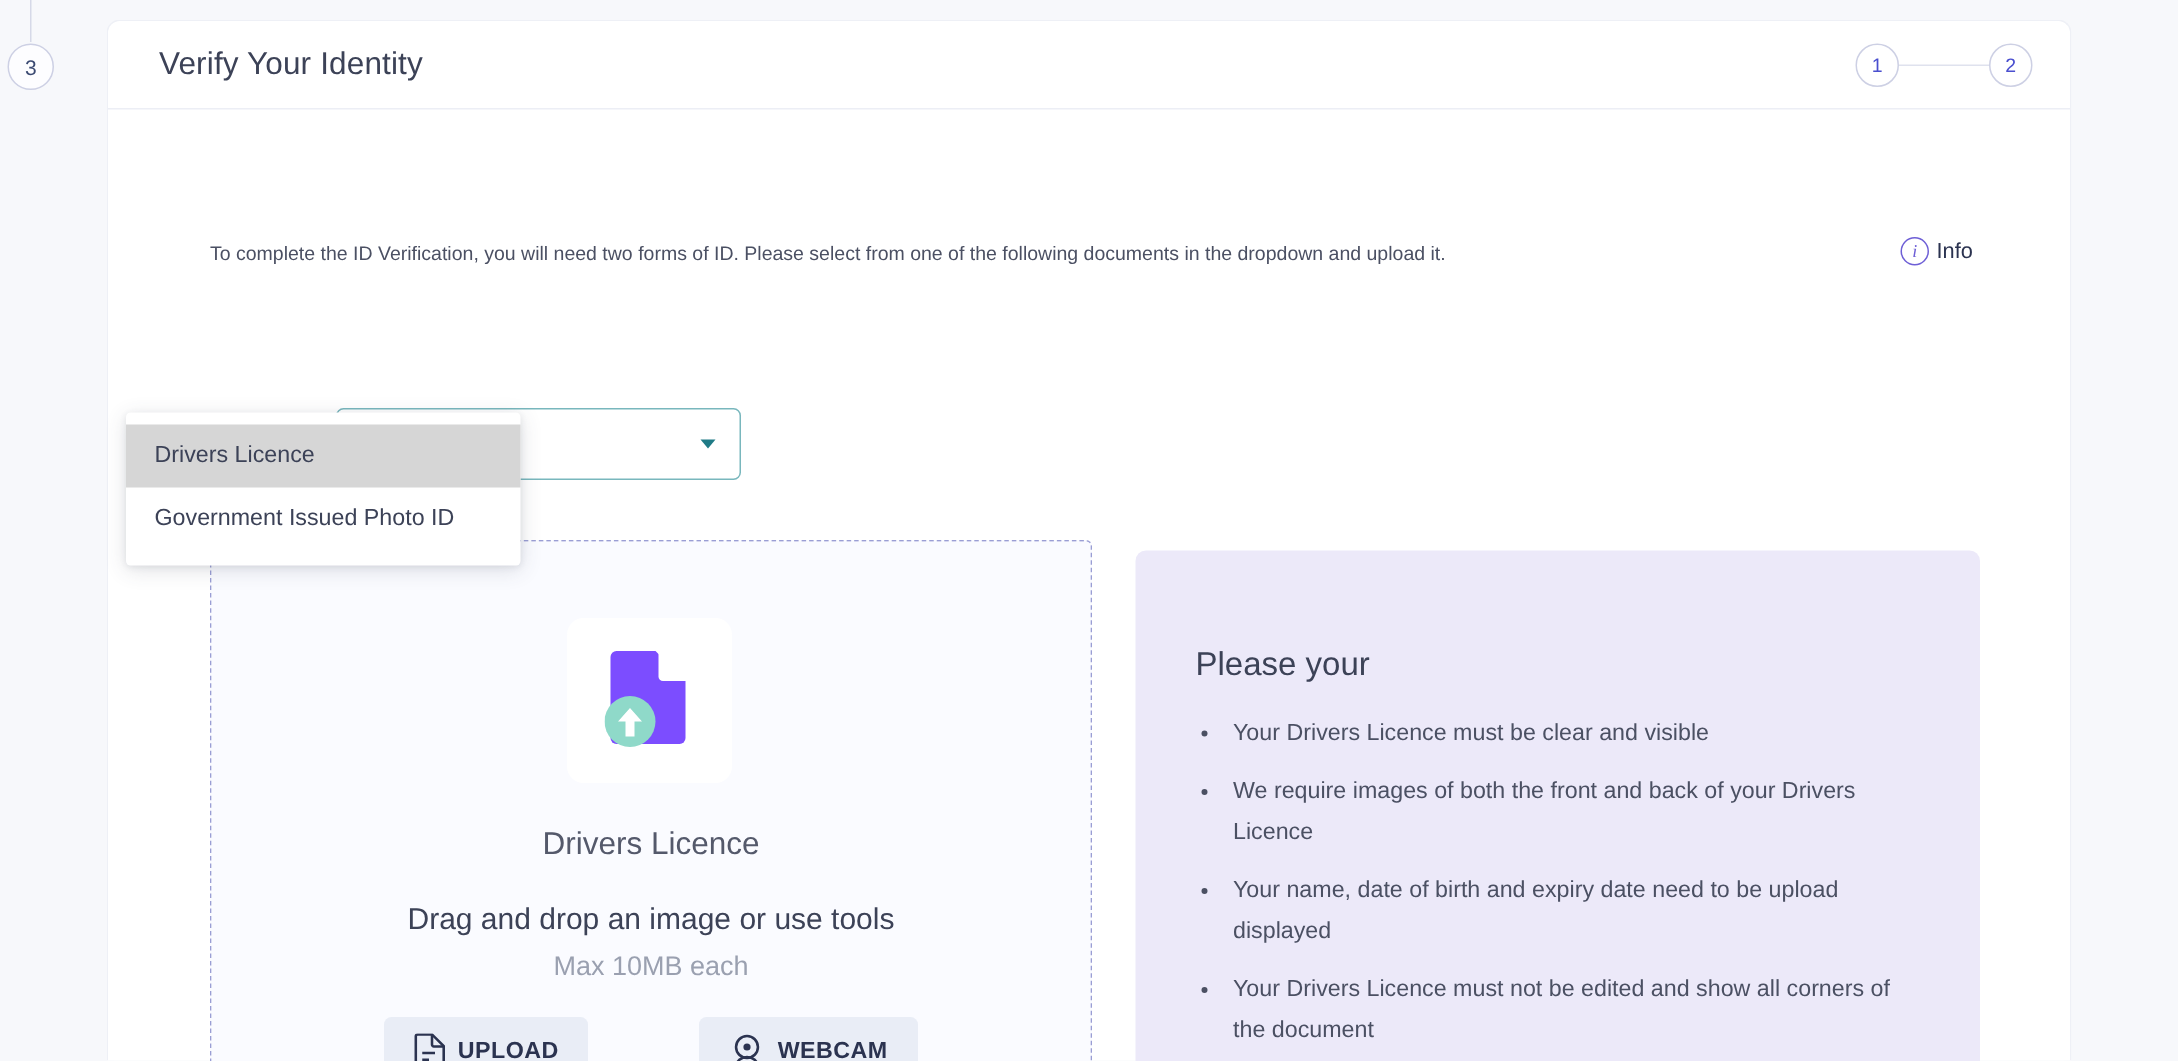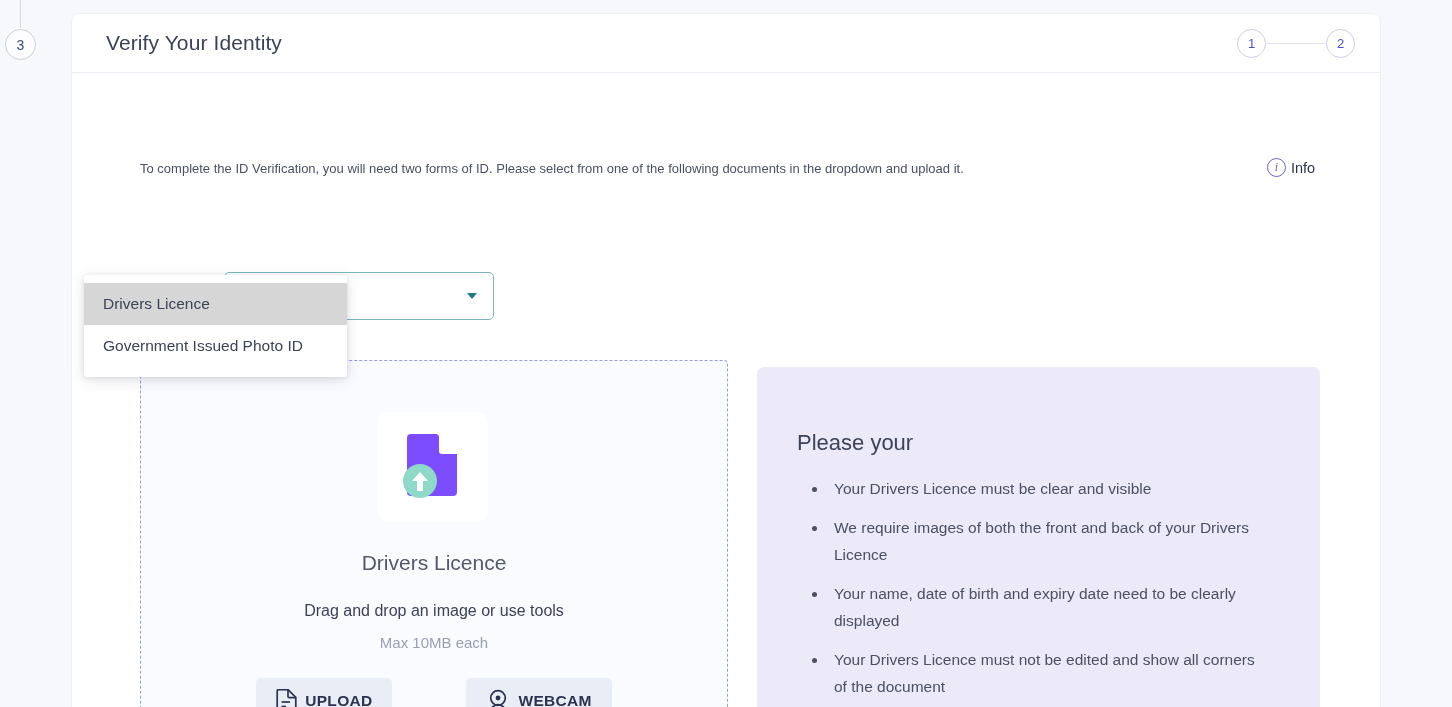--- a/index.html
+++ b/index.html
@@ -161,26 +161,26 @@
   }
   #upload-doc-icon { position: absolute; left: 25px; top: 22px; }
   #dropzone-title {
     position: absolute; top: 190px; left: 0; width: 100%;
     text-align: center;
     font-size: 21px; color: #54596b; font-weight: 400;
   }
   #dropzone-subtitle {
     position: absolute; top: 241px; left: 0; width: 100%;
     text-align: center;
-    font-size: 16px; color: #3c4257;
+    font-size: 20px; color: #3c4257;
   }
   #dropzone-maxsize {
     position: absolute; top: 273px; left: 0; width: 100%;
     text-align: center;
-    font-size: 15px; color: #9aa0b0;
+    font-size: 18px; color: #9aa0b0;
   }
   #dropzone-actions {
     position: absolute; top: 317px; left: 0; width: 100%;
     display: flex; justify-content: center; gap: 74px;
   }
   .action-button {
     height: 46px;
     padding: 0 20px;
     background: #e9edf6;
     border: none;
@@ -200,21 +200,21 @@
     background: #ece9f9;
     border-radius: 7px;
     padding: 63px 42px 0 40px;
   }
   #please-note-title {
     font-size: 22px; font-weight: 400;
     color: #3c4257;
     margin-bottom: 19px;
   }
   #please-note-list {
-    margin: 12px; padding-left: 19px;
+    margin: 0; padding-left: 19px;
     color: #4b5063;
   }
   #please-note-list li {
     font-size: 15.5px;
     line-height: 27px;
     margin-bottom: 12px;
     padding-left: 6px;
   }
 </style>
 </head>
@@ -292,21 +292,21 @@
           <span>WEBCAM</span>
         </button>
       </div>
     </div>
 
     <div id="please-note-panel">
       <div id="please-note-title">Please your</div>
       <ul id="please-note-list">
         <li>Your Drivers Licence must be clear and visible</li>
         <li>We require images of both the front and back of your Drivers Licence</li>
-        <li>Your name, date of birth and expiry date need to be clearly displayed</li>
+        <li>Your name, date of birth and expiry date need to be upload displayed</li>
         <li>Your Drivers Licence must not be edited and show all corners of the document</li>
       </ul>
     </div>
 
     <div id="dropdown-menu">
       <div class="dropdown-option is-highlighted">
         <span>Drivers Licence</span>
       </div>
       <div class="dropdown-option">
         <span>Government Issued Photo ID</span>

